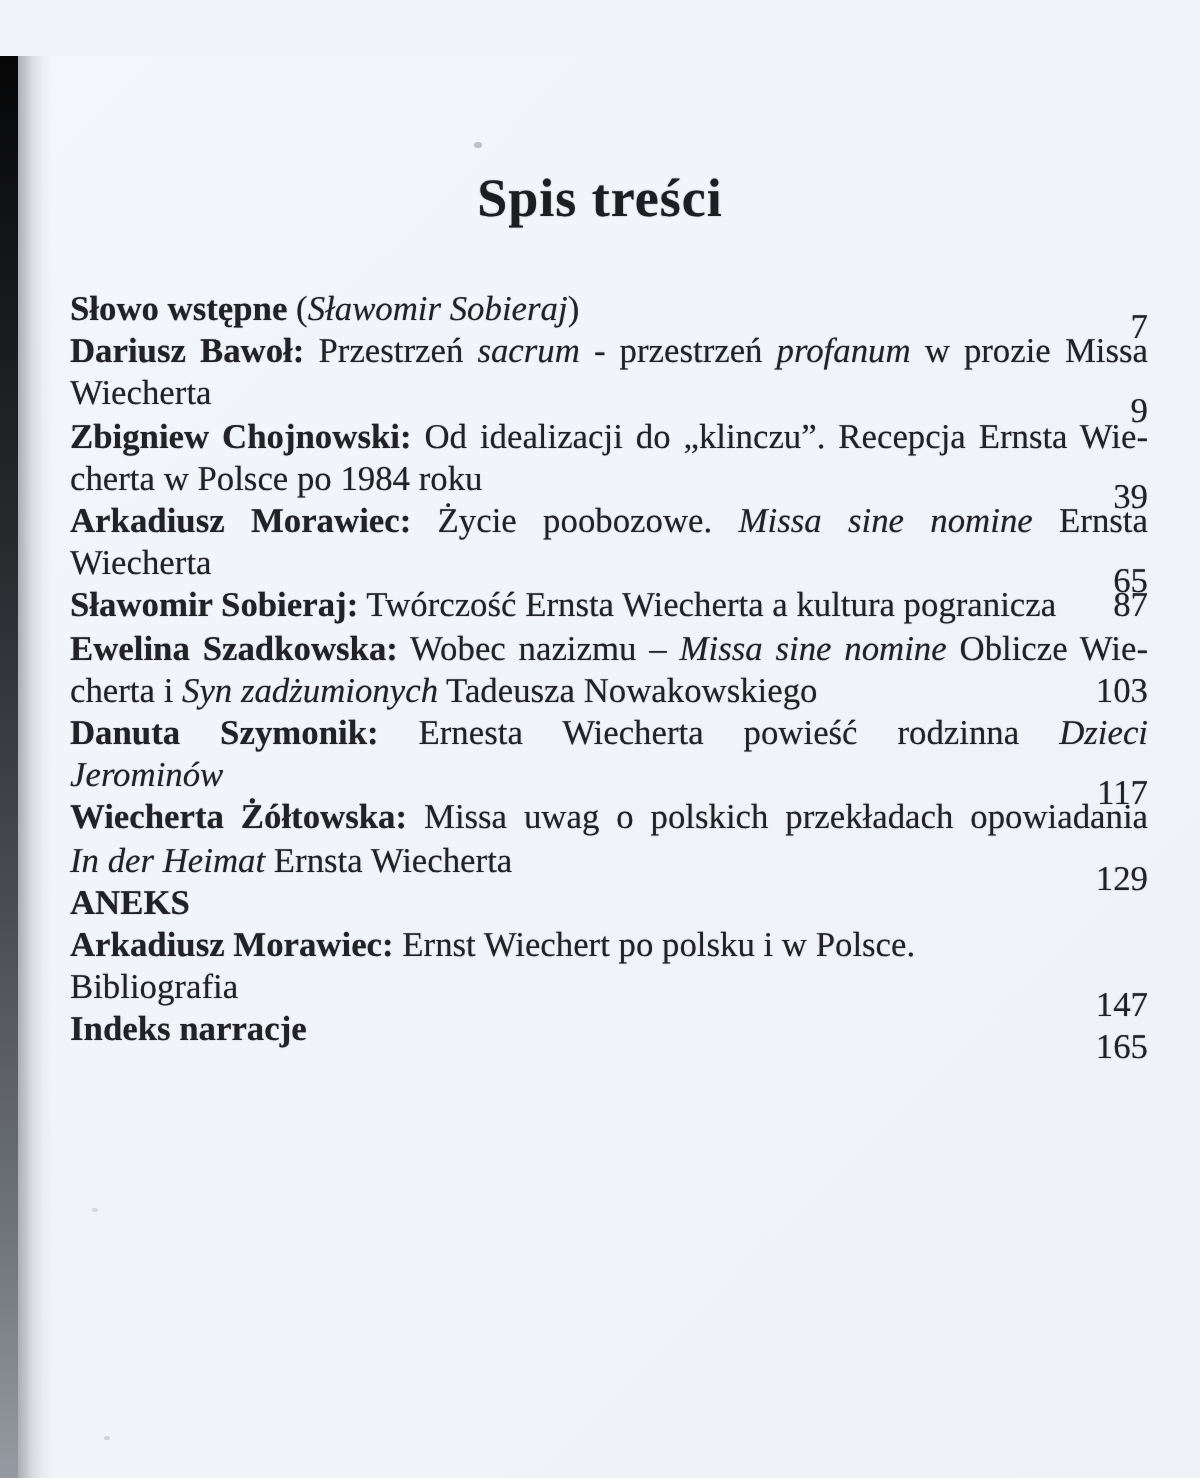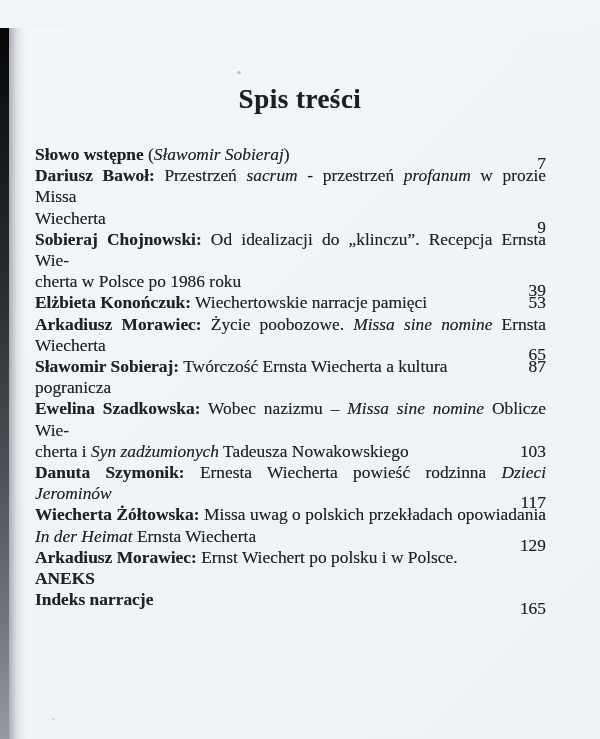--- a/index.html
+++ b/index.html
@@ -41,21 +41,21 @@
     padding-top: 56px;
     text-align: center;
     font-size: 27px;
     font-weight: bold;
     letter-spacing: 0.5px;
     color: #1d1e22;
     text-shadow: 0 0 0.7px rgba(30,30,35,0.55);
   }
   .toc {
     position: absolute;
-    left: 35px; right: 54px; top: 116px;
+    left: 35px; right: 26px; top: 116px;
     font-size: 17.4px;
     line-height: 21.2px;
     color: #222226;
     text-shadow: 0 0 0.6px rgba(40,40,45,0.5);
   }
   .line { display: flex; justify-content: space-between; align-items: baseline; }
   .line .txt { flex: 1 1 auto; min-width: 0; }
   .line.justify .txt { text-align: justify; text-align-last: justify; }
   .pg { flex: 0 0 auto; margin-left: 10px; }
   .pg.drop { position: relative; top: 9px; }
@@ -81,29 +81,25 @@
         <span class="pg drop">7</span>
       </div>
       <div class="line justify">
         <span class="txt"><span class="b">Dariusz Bawoł:</span><span class="n"> Przestrzeń </span><span class="i">sacrum</span><span class="n"> - przestrzeń </span><span class="i">profanum</span><span class="n"> w prozie Missa</span></span>
       </div>
       <div class="line">
         <span class="txt"><span class="n">Wiecherta</span></span>
         <span class="pg drop">9</span>
       </div>
       <div class="line justify">
-        <span class="txt"><span class="b">Sobieraj Chojnowski:</span><span class="n"> Od idealizacji do „klinczu”. Recepcja Ernsta Wie-</span></span>
+        <span class="txt"><span class="b">Zbigniew Chojnowski:</span><span class="n"> Od idealizacji do „klinczu”. Recepcja Ernsta Wie-</span></span>
       </div>
       <div class="line">
-        <span class="txt"><span class="n">cherta w Polsce po 1986 roku</span></span>
+        <span class="txt"><span class="n">cherta w Polsce po 1984 roku</span></span>
         <span class="pg drop">39</span>
-      </div>
-      <div class="line">
-        <span class="txt"><span class="b">Elżbieta Konończuk:</span><span class="n"> Wiechertowskie narracje pamięci</span></span>
-        <span class="pg">53</span>
       </div>
       <div class="line justify">
         <span class="txt"><span class="b">Arkadiusz Morawiec:</span><span class="n"> Życie poobozowe. </span><span class="i">Missa sine nomine</span><span class="n"> Ernsta</span></span>
       </div>
       <div class="line">
         <span class="txt"><span class="n">Wiecherta</span></span>
         <span class="pg drop">65</span>
       </div>
       <div class="line">
         <span class="txt"><span class="b">Sławomir Sobieraj:</span><span class="n"> Twórczość Ernsta Wiecherta a kultura pogranicza</span></span>
@@ -124,23 +120,27 @@
         <span class="pg drop">117</span>
       </div>
       <div class="line justify">
         <span class="txt"><span class="b">Wiecherta Żółtowska:</span><span class="n"> Missa uwag o polskich przekładach opowiadania</span></span>
       </div>
       <div class="line">
         <span class="txt"><span class="i">In der Heimat</span><span class="n"> Ernsta Wiecherta</span></span>
         <span class="pg drop">129</span>
       </div>
       <div class="line">
+        <span class="txt"><span class="b">ANEKS</span></span>
+      </div>
+      <div class="line">
         <span class="txt"><span class="b">Arkadiusz Morawiec:</span><span class="n"> Ernst Wiechert po polsku i w Polsce.</span></span>
       </div>
       <div class="line">
-        <span class="txt"><span class="b">ANEKS</span></span>
+        <span class="txt"><span class="n">Bibliografia</span></span>
+        <span class="pg drop">147</span>
       </div>
       <div class="line">
         <span class="txt"><span class="b">Indeks narracje</span></span>
         <span class="pg drop">165</span>
       </div>
     </div>
 </div>
 
 </body></html>

